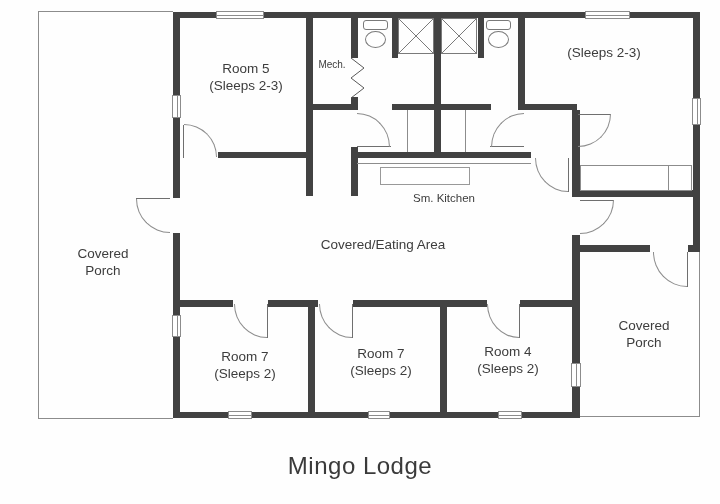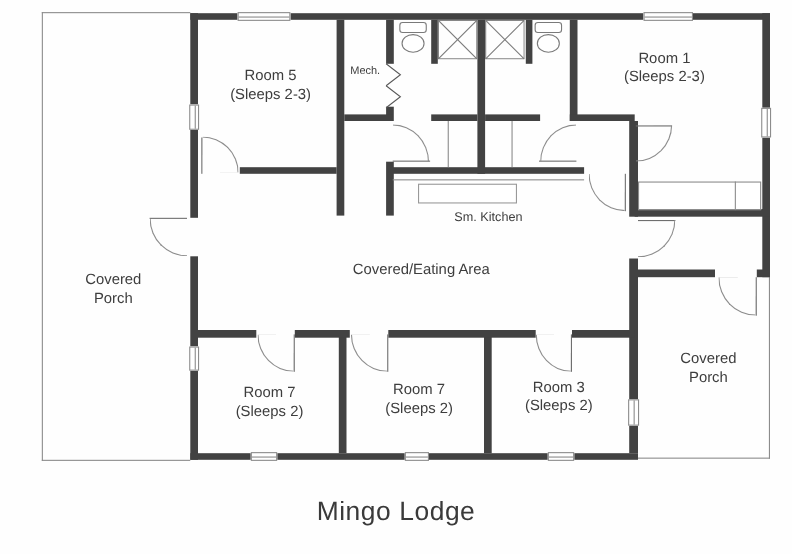--- a/index.html
+++ b/index.html
@@ -152,37 +152,36 @@
 
   <div class="box" style="left:580px;top:165px;width:112px;height:26px;border-color:#8c8c8c"></div>
   <div class="thin" style="left:668px;top:165px;width:1px;height:26px"></div>
 
   <div class="lbl" style="left:176px;top:60px;width:140px">
     <div>Room 5</div>
     <div>(Sleeps 2-3)</div>
   </div>
   <div class="lbl" style="left:306px;top:56px;width:52px;font-size:10px">Mech.</div>
   <div class="lbl" style="left:534px;top:44px;width:140px">
-    <div>Room 1</div>
     <div>(Sleeps 2-3)</div>
   </div>
   <div class="lbl" style="left:394px;top:190px;width:100px;font-size:11.5px">Sm. Kitchen</div>
   <div class="lbl" style="left:313px;top:236px;width:140px">Covered/Eating Area</div>
   <div class="lbl" style="left:63px;top:245px;width:80px">Covered Porch</div>
   <div class="lbl" style="left:604px;top:317px;width:80px">Covered Porch</div>
   <div class="lbl" style="left:175px;top:348px;width:140px">
     <div>Room 7</div>
     <div>(Sleeps 2)</div>
   </div>
   <div class="lbl" style="left:311px;top:345px;width:140px">
     <div>Room 7</div>
     <div>(Sleeps 2)</div>
   </div>
   <div class="lbl" style="left:438px;top:343px;width:140px">
-    <div>Room 3</div>
+    <div>Room 4</div>
     <div>(Sleeps 2)</div>
   </div>
 
   <div class="caption">
     <span class="main">Mingo Lodge</span>
   </div>
 
 </div>
 
 </body></html>

